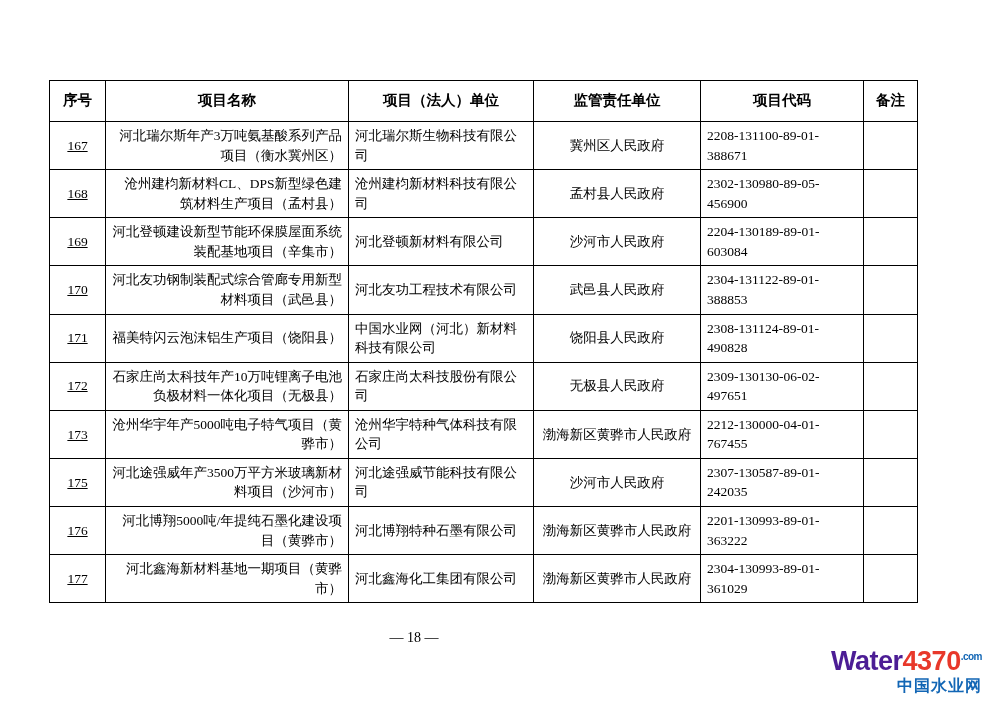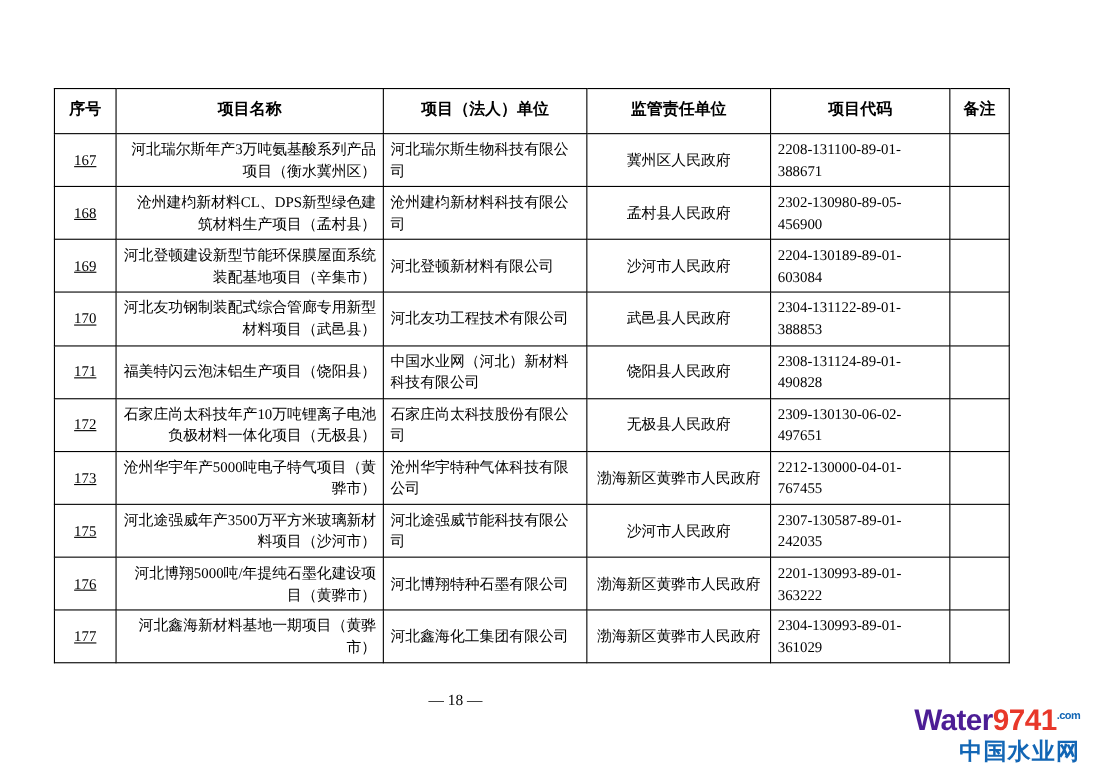--- a/index.html
+++ b/index.html
@@ -104,21 +104,21 @@
   .wm-digits {
     color: #e8382a;
   }
   .wm-dotcom {
     font-size: 10px;
     color: #1266b5;
     vertical-align: super;
     font-weight: bold;
   }
   .wm-line2 {
-    font-size: 21px;
+    font-size: 16px;
     font-weight: bold;
     color: #1266b5;
     letter-spacing: 1px;
     margin-top: 1px;
   }
 </style>
 </head>
 <body>
 
 <div class="page">
@@ -225,18 +225,18 @@
           <td class="remark"></td>
         </tr>
       </tbody>
     </table>
   </div>
 
   <div class="page-number">— 18 —</div>
 
   <div class="watermark">
     <div class="wm-line1">
-      <span class="wm-water">Water</span><span class="wm-digits">9741</span><span class="wm-dotcom">.com</span>
+      <span class="wm-water">Water</span><span class="wm-digits">4370</span><span class="wm-dotcom">.com</span>
     </div>
     <div class="wm-line2">中国水业网</div>
   </div>
 
 </div>
 
 </body></html>

